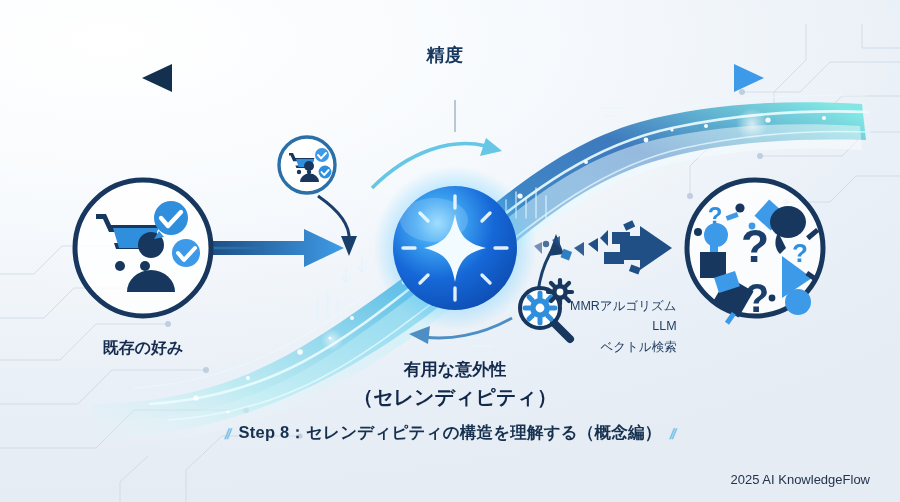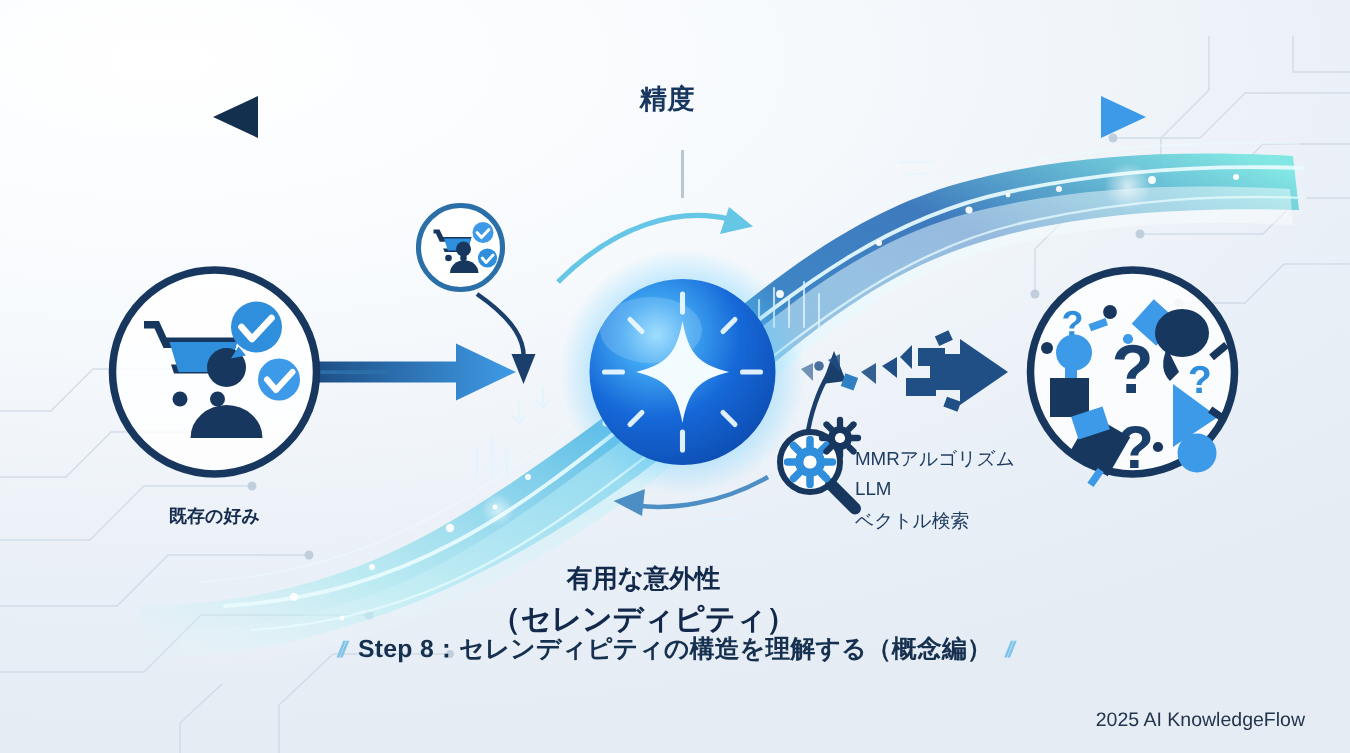--- a/index.html
+++ b/index.html
@@ -15,33 +15,33 @@
   }
   .layer{position:absolute;left:0;top:0;width:900px;height:502px;}
   svg.layer{pointer-events:none;}
 
   .txt{position:absolute;white-space:nowrap;color:#17375e;}
   .ctr{transform:translateX(-50%);}
 
   .axis-label{font-size:18px;font-weight:bold;letter-spacing:.5px;}
 
   .node-label{
-    font-size:12px;font-weight:bold;text-align:center;line-height:1.45;
+    font-size:16px;font-weight:bold;text-align:center;line-height:1.45;
     color:#152c4e;
   }
   .node-label .sub{display:block;}
 
   .center-label{
     font-size:17px;font-weight:bold;text-align:center;line-height:1.45;
     color:#13294b;
   }
   .center-label .sub{display:block;font-size:20px;}
 
   .tech-list{
-    font-size:12.5px;line-height:1.62;color:#1d3a5f;font-weight:normal;
+    font-size:12.5px;line-height:1.62;color:#1d3a5f;font-weight:normal;text-align:right;
   }
 
   .caption{
     font-size:16.5px;font-weight:bold;color:#16314f;letter-spacing:.2px;
     display:flex;align-items:center;gap:9px;
   }
   .slashes{color:#7fc4e8;font-weight:bold;font-size:15px;letter-spacing:-2px;
            transform:skewX(-12deg);display:inline-block;}
 
   .footer{font-size:13px;color:#23344d;text-align:center;}
@@ -185,21 +185,21 @@
     </g>
   </svg>
 
   <svg class="layer" viewBox="0 0 900 502" xmlns="http://www.w3.org/2000/svg">
     <line x1="158" y1="78" x2="748" y2="78" stroke="url(#gAxis)" stroke-width="4"></line>
     <polygon points="142,78 172,64 172,92" fill="#14304f"></polygon>
     <polygon points="764,78 734,64 734,92" fill="#3d9ae8"></polygon>
     <line x1="455" y1="100" x2="455" y2="132" stroke="#b9c6d4" stroke-width="2"></line>
   </svg>
 
-  <div class="txt axis-label ctr" style="left:445px;top:54px;text-align:right;">精度</div>
+  <div class="txt axis-label ctr" style="left:445px;top:43px;text-align:right;">精度</div>
 
   <svg class="layer" viewBox="0 0 900 502" xmlns="http://www.w3.org/2000/svg">
 
     <g>
       <path d="M212 241 h92 v-12 l40 19 l-40 19 v-12 h-92 z" fill="url(#gThick)"></path>
     </g>
 
     <line x1="211" y1="248" x2="258" y2="248" stroke="#2b6fa8" stroke-width="2.5"></line>
 
     <g fill="none" stroke="#1b3f6b" stroke-width="3">
@@ -302,21 +302,21 @@
         <path d="M403 248 h12"></path>
         <path d="M495 248 h12"></path>
         <path d="M420 213 l8 8"></path>
         <path d="M482 275 l8 8"></path>
         <path d="M490 213 l-8 8"></path>
         <path d="M428 275 l-8 8"></path>
       </g>
     </g>
   </svg>
 
-  <div class="txt center-label ctr" style="left:429px;top:358px;margin-top:16px;">
+  <div class="txt center-label ctr" style="left:455px;top:358px;">
     <span>有用な意外性</span>
     <span class="sub">（セレンディピティ）</span>
   </div>
 
   <svg class="layer" viewBox="0 0 900 502" xmlns="http://www.w3.org/2000/svg">
     <circle cx="755" cy="248" r="68" fill="#ffffff" fill-opacity="0.8" stroke="#17375e" stroke-width="5"></circle>
     <g fill="#1b3f6b">
       <text x="755" y="262" font-family="Liberation Sans, sans-serif" font-size="46" font-weight="bold" text-anchor="middle">?</text>
       <text x="757" y="312" font-family="Liberation Sans, sans-serif" font-size="40" font-weight="bold" text-anchor="middle">?</text>
       <text x="715" y="224" font-family="Liberation Sans, sans-serif" font-size="24" font-weight="bold" text-anchor="middle" fill="#2f8fdc">?</text>

